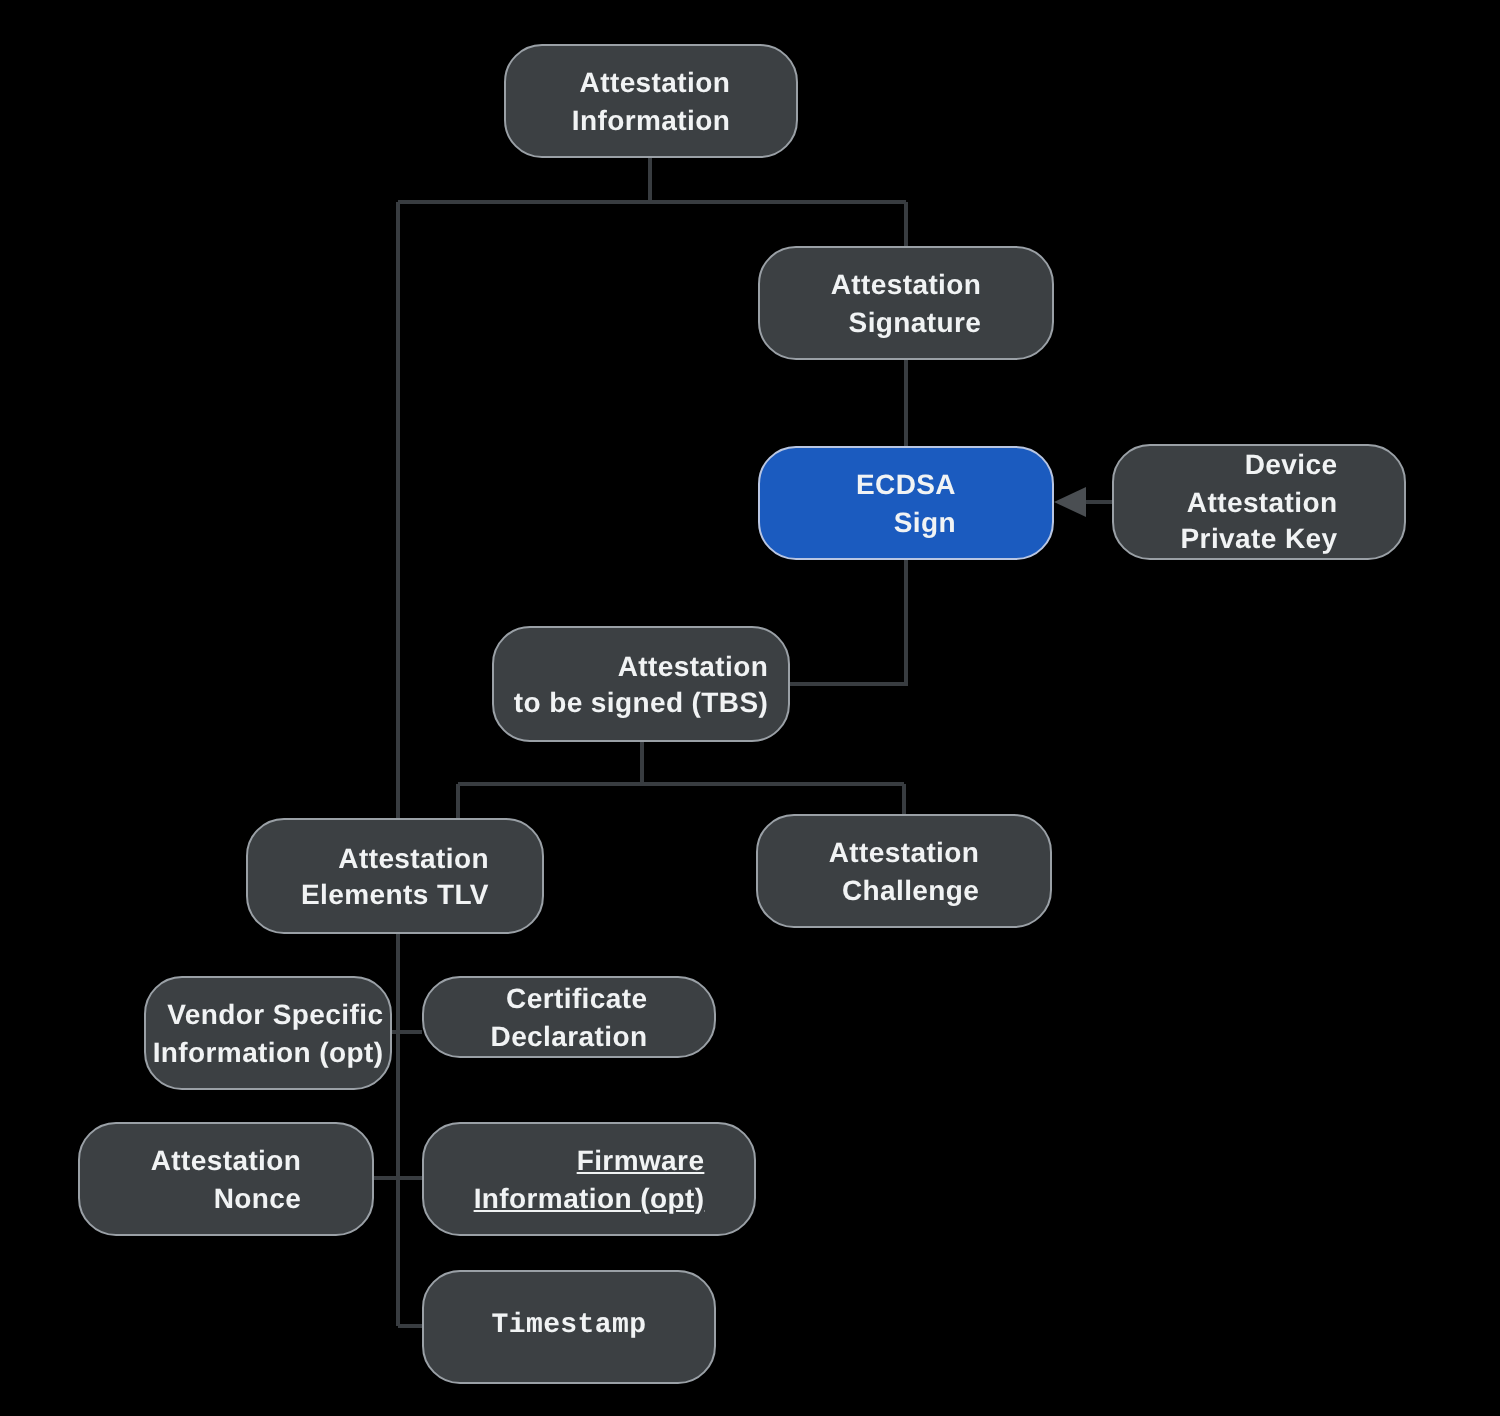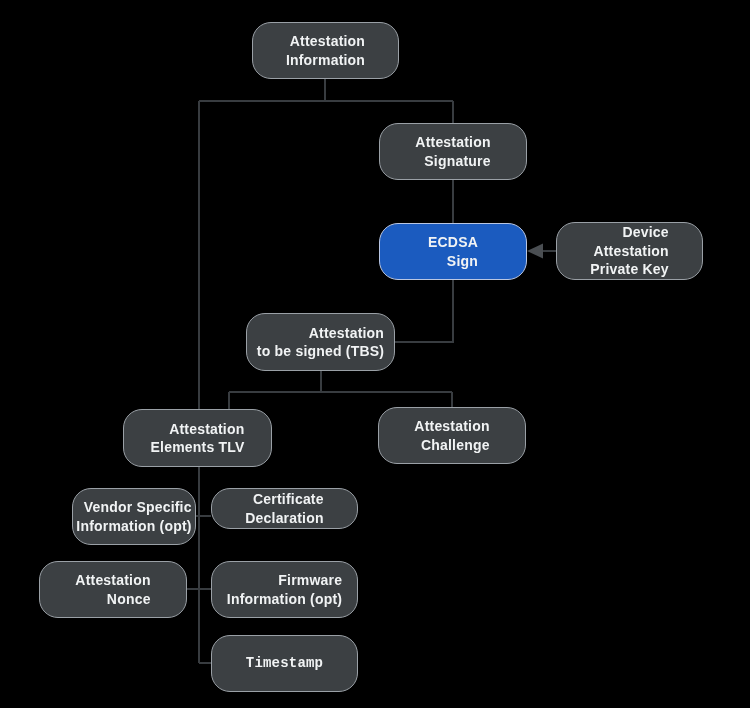--- a/index.html
+++ b/index.html
@@ -56,21 +56,21 @@
   #n-attestation-information   { left: 252px; top: 22px;  width: 147px; height: 57px; }
   #n-attestation-signature     { left: 379px; top: 123px; width: 148px; height: 57px; }
   #n-ecdsa-sign                { left: 379px; top: 223px; width: 148px; height: 57px; }
   #n-device-attestation-key    { left: 556px; top: 222px; width: 147px; height: 58px; }
   #n-attestation-tbs           { left: 246px; top: 313px; width: 149px; height: 58px; }
   #n-attestation-elements-tlv  { left: 123px; top: 409px; width: 149px; height: 58px; }
   #n-attestation-challenge     { left: 378px; top: 407px; width: 148px; height: 57px; }
   #n-vendor-specific-info      { left: 39px;  top: 488px; width: 124px; height: 57px; margin-left: 33px; }
   #n-certificate-declaration   { left: 211px; top: 488px; width: 147px; height: 41px; }
   #n-attestation-nonce         { left: 39px;  top: 561px; width: 148px; height: 57px; }
-  #n-firmware-information      { left: 211px; top: 561px; width: 147px; height: 57px; }
+  #n-firmware-information      { left: 211px; top: 561px; width: 167px; height: 57px; text-decoration: underline; }
   #n-timestamp                 { left: 211px; top: 635px; width: 147px; height: 57px; font-family: Liberation Mono, monospace; }
 </style>
 </head>
 <body>
 
 <div id="stage" style="--bg: #000000; --node-fill: #3c4043; --node-border: #9aa0a6; --text: #f1f3f4; --connector: #383c40; --arrowhead: #4a4e52; --highlight-fill: #1b5bbf; --highlight-border: #b9c6e2;">
 
   <svg id="wires" width="750" height="708" viewBox="0 0 750 708">
 
     <polyline class="wire" points="325,79 325,101"></polyline>

